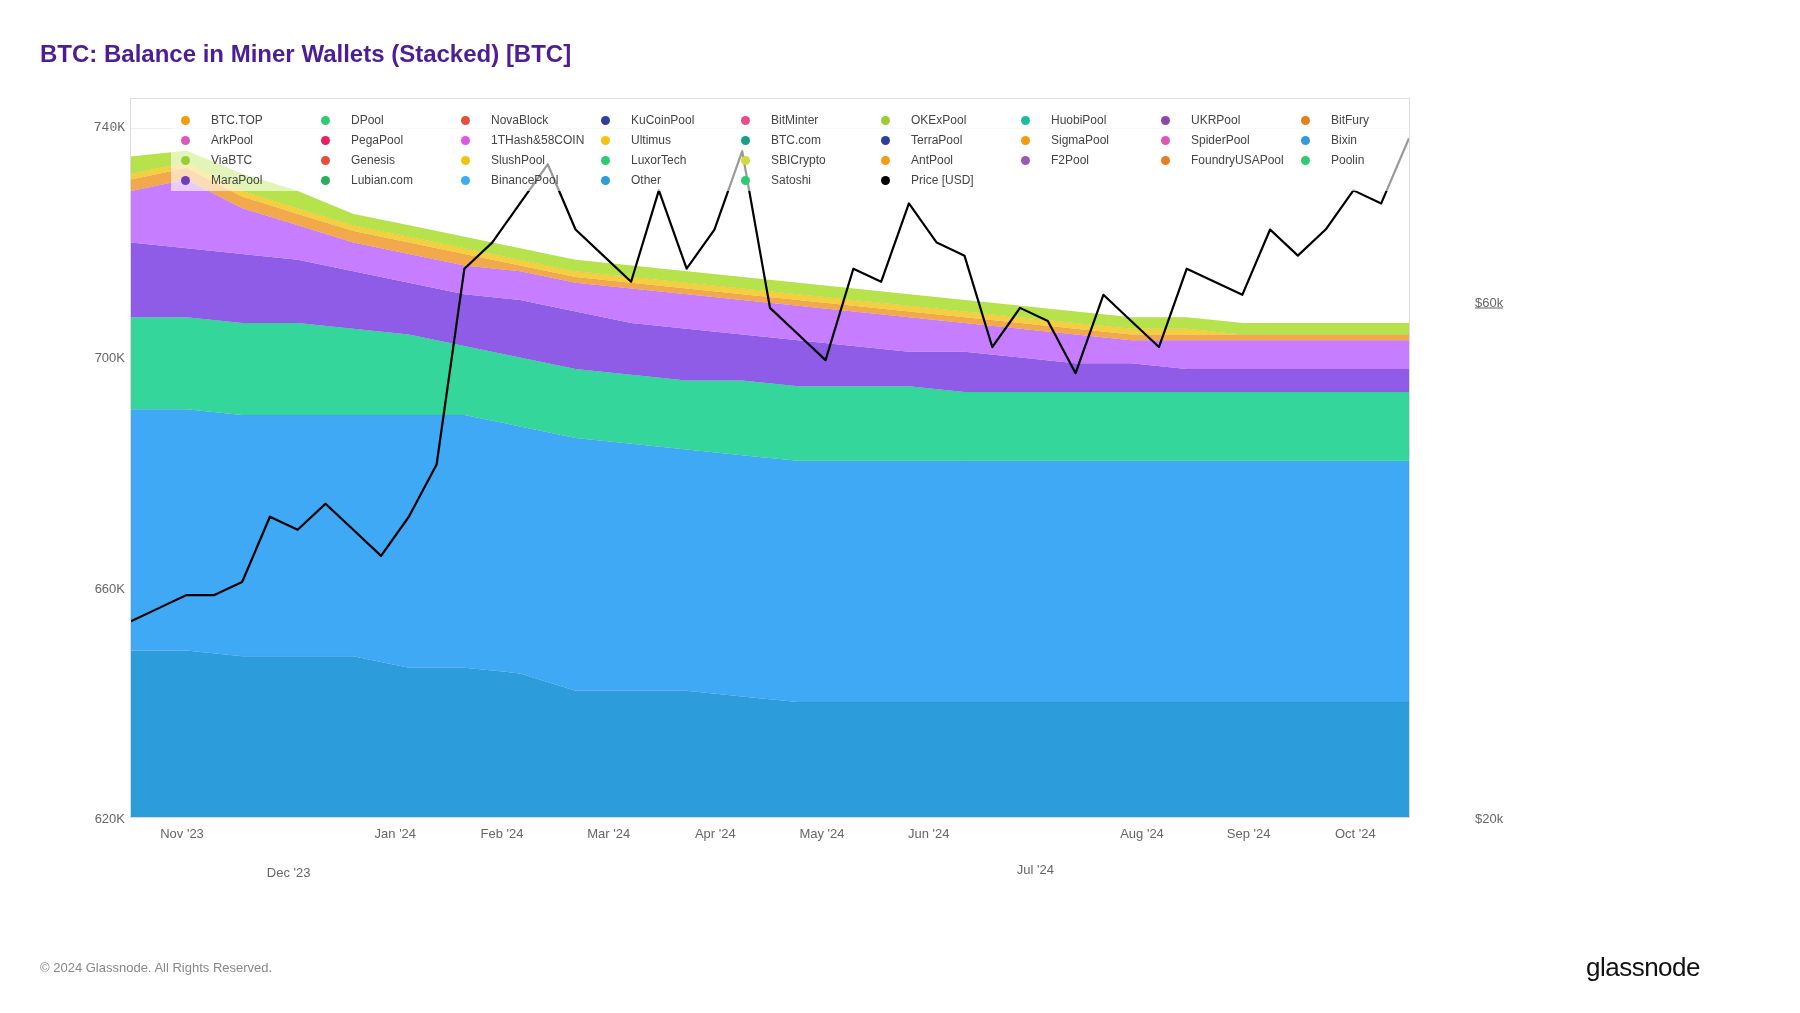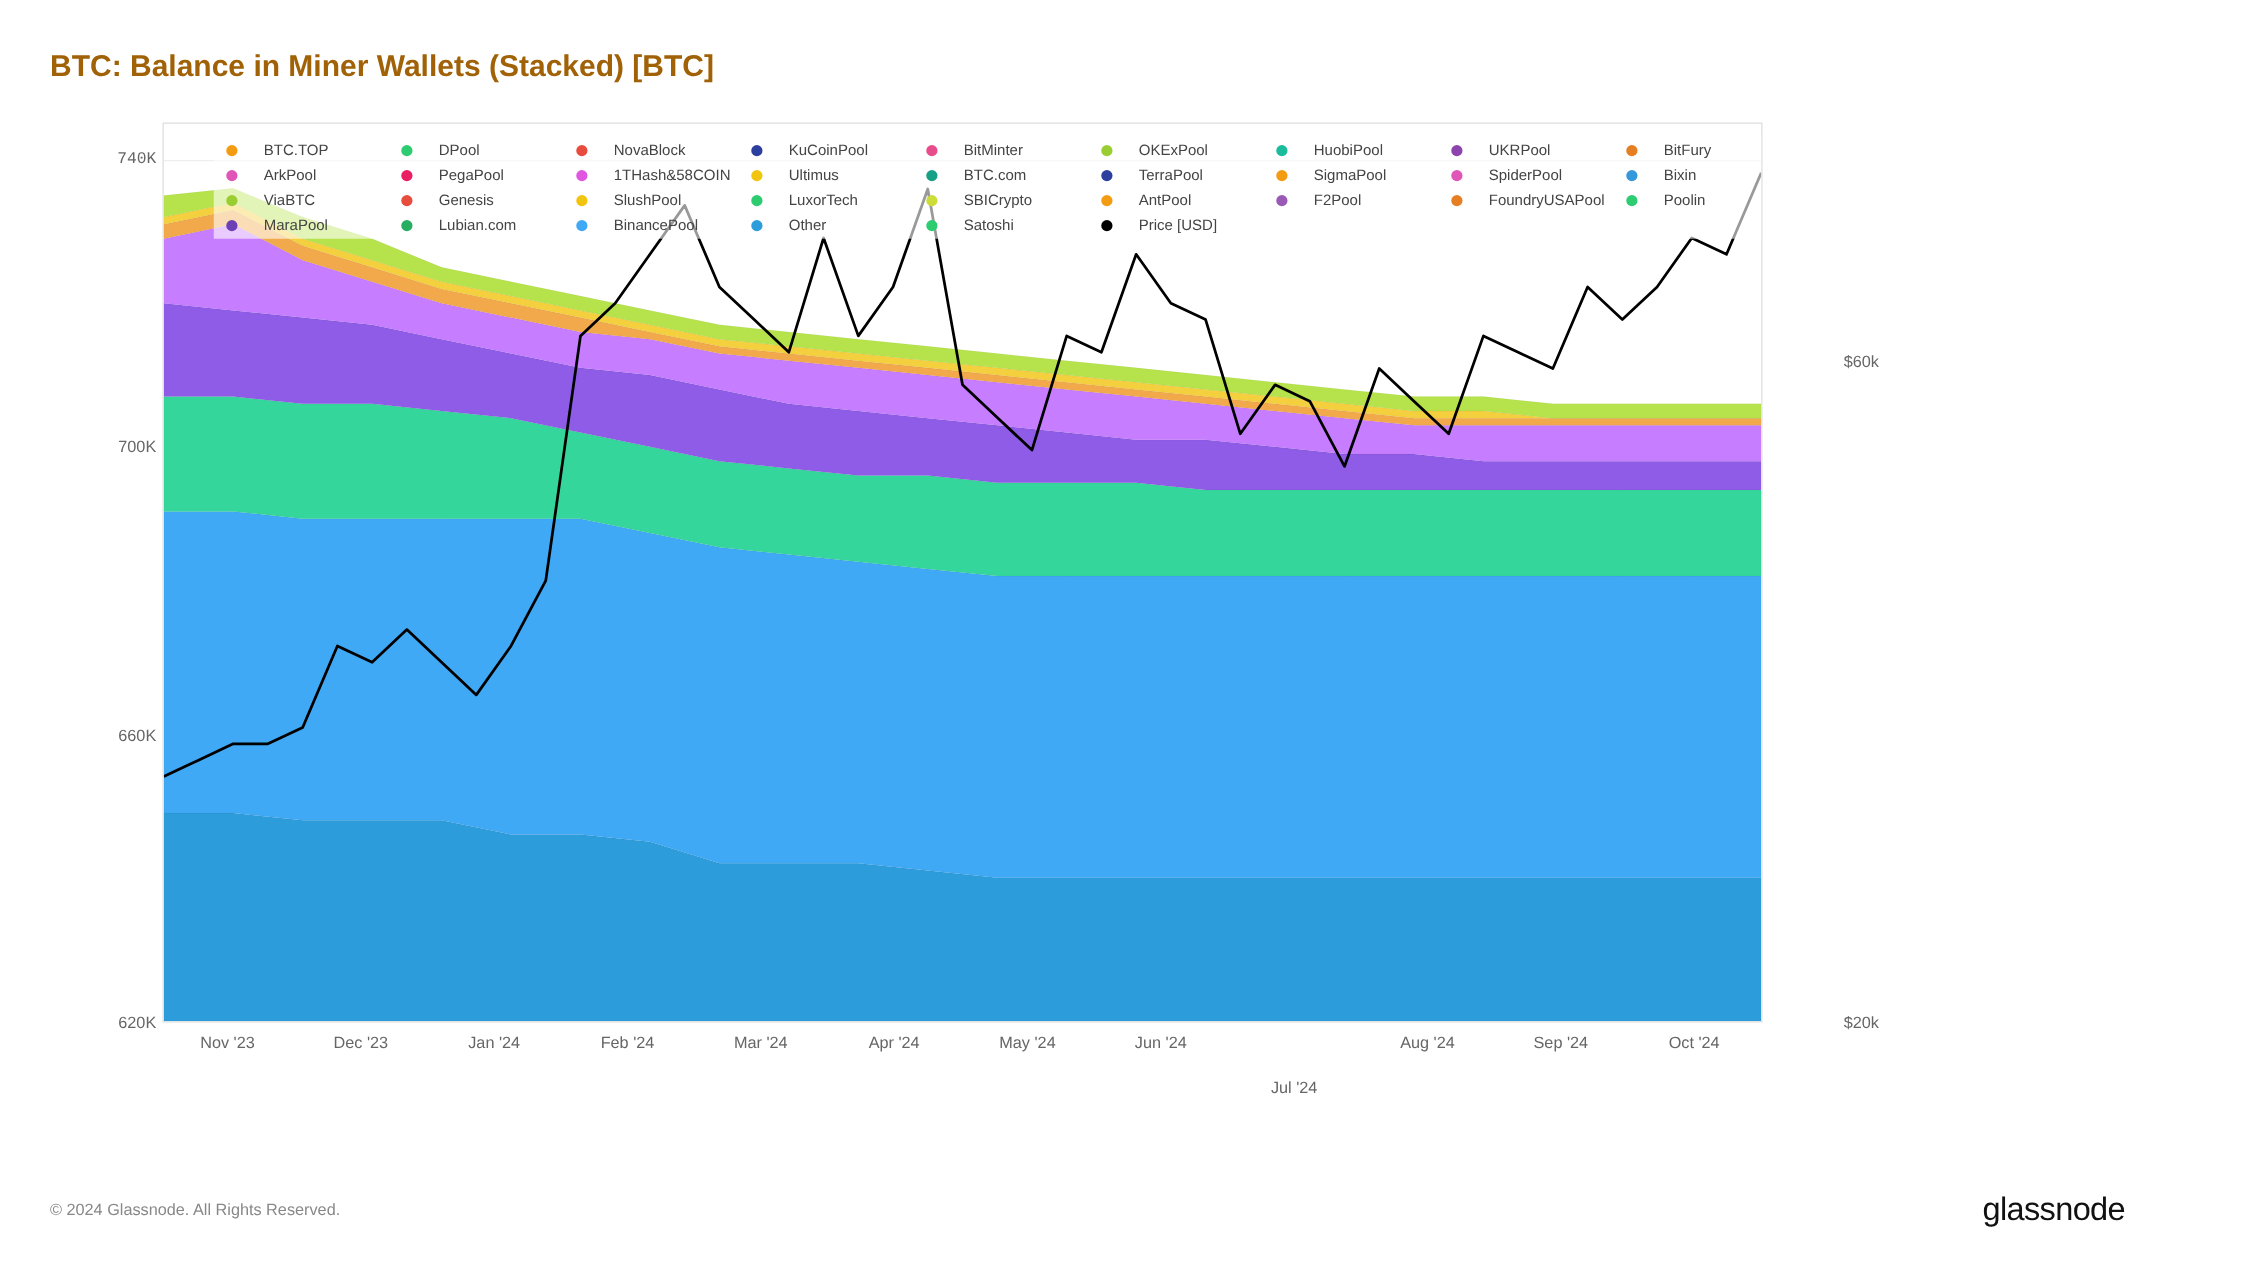--- a/index.html
+++ b/index.html
@@ -12,21 +12,21 @@
   position: relative;
 }
 .container {
   width: 1500px;
   padding-top: 40px;
   padding-left: 40px;
 }
 .title {
   font-size: 24px;
   font-weight: 600;
-  color: #a16207;
+  color: #4c1d95;
   margin-bottom: 30px;
 }
 .chart-wrap {
   position: relative;
   width: 1380px;
   height: 800px;
   margin-left: 50px;
 }
 .plot-area {
   position: absolute;
@@ -140,21 +140,21 @@
 
     <div class="y-axis-left">
         <div class="tick" style="top: 720px;">620K</div>
         <div class="tick" style="top: 489.6px;">660K</div>
         <div class="tick" style="top: 259.2px;">700K</div>
         <div class="tick" style="top: 28.8px; font-family: Liberation Mono, monospace;">740K</div>
       </div>
 
     <div class="y-axis-right">
         <div class="tick" style="top: 720px;">$20k</div>
-        <div class="tick" style="top: 191px;">$60k</div>
+        <div class="tick" style="top: 204px; text-decoration: underline;">$60k</div>
       </div>
 
     <div class="plot-area">
         <div class="gridline-h" style="top: 28.8px;"></div>
         <div class="gridline-h" style="top: 259.2px;"></div>
         <div class="gridline-h" style="top: 489.6px;"></div>
       <svg class="stack" viewBox="0 0 1280 720" preserveAspectRatio="none">
           <path d="M 0 720 L 55.65217391304348 720 L 111.30434782608695 720 L 166.95652173913044 720 L 222.6086956521739 720 L 278.2608695652174 720 L 333.9130434782609 720 L 389.5652173913044 720 L 445.2173913043478 720 L 500.8695652173913 720 L 556.5217391304348 720 L 612.1739130434783 720 L 667.8260869565217 720 L 723.4782608695651 720 L 779.1304347826087 720 L 834.7826086956522 720 L 890.4347826086956 720 L 946.086956521739 720 L 1001.7391304347826 720 L 1057.391304347826 720 L 1113.0434782608695 720 L 1168.695652173913 720 L 1224.3478260869565 720 L 1280 720 L 1280 604.8 L 1224.3478260869565 604.8 L 1168.695652173913 604.8 L 1113.0434782608695 604.8 L 1057.391304347826 604.8 L 1001.7391304347826 604.8 L 946.086956521739 604.8 L 890.4347826086956 604.8 L 834.7826086956522 604.8 L 779.1304347826087 604.8 L 723.4782608695651 604.8 L 667.8260869565217 604.8 L 612.1739130434783 599.04 L 556.5217391304348 593.28 L 500.8695652173913 593.28 L 445.2173913043478 593.28 L 389.5652173913044 576 L 333.9130434782609 570.24 L 278.2608695652174 570.24 L 222.6086956521739 558.72 L 166.95652173913044 558.72 L 111.30434782608695 558.72 L 55.65217391304348 552.96 L 0 552.96 Z" fill="#2d9cdb" stroke="rgba(0,0,0,0.05)" stroke-width="0.5"></path>
           <path d="M 0 552.96 L 55.65217391304348 552.96 L 111.30434782608695 558.72 L 166.95652173913044 558.72 L 222.6086956521739 558.72 L 278.2608695652174 570.24 L 333.9130434782609 570.24 L 389.5652173913044 576 L 445.2173913043478 593.28 L 500.8695652173913 593.28 L 556.5217391304348 593.28 L 612.1739130434783 599.04 L 667.8260869565217 604.8 L 723.4782608695651 604.8 L 779.1304347826087 604.8 L 834.7826086956522 604.8 L 890.4347826086956 604.8 L 946.086956521739 604.8 L 1001.7391304347826 604.8 L 1057.391304347826 604.8 L 1113.0434782608695 604.8 L 1168.695652173913 604.8 L 1224.3478260869565 604.8 L 1280 604.8 L 1280 362.88 L 1224.3478260869565 362.88 L 1168.695652173913 362.88 L 1113.0434782608695 362.88 L 1057.391304347826 362.88 L 1001.7391304347826 362.88 L 946.086956521739 362.88 L 890.4347826086956 362.88 L 834.7826086956522 362.88 L 779.1304347826087 362.88 L 723.4782608695651 362.88 L 667.8260869565217 362.88 L 612.1739130434783 357.12 L 556.5217391304348 351.36 L 500.8695652173913 345.59999999999997 L 445.2173913043478 339.84 L 389.5652173913044 328.32 L 333.9130434782609 316.79999999999995 L 278.2608695652174 316.79999999999995 L 222.6086956521739 316.79999999999995 L 166.95652173913044 316.79999999999995 L 111.30434782608695 316.79999999999995 L 55.65217391304348 311.04 L 0 311.04 Z" fill="#3fa9f5" stroke="rgba(0,0,0,0.05)" stroke-width="0.5"></path>
           <path d="M 0 311.04 L 55.65217391304348 311.04 L 111.30434782608695 316.79999999999995 L 166.95652173913044 316.79999999999995 L 222.6086956521739 316.79999999999995 L 278.2608695652174 316.79999999999995 L 333.9130434782609 316.79999999999995 L 389.5652173913044 328.32 L 445.2173913043478 339.84 L 500.8695652173913 345.59999999999997 L 556.5217391304348 351.36 L 612.1739130434783 357.12 L 667.8260869565217 362.88 L 723.4782608695651 362.88 L 779.1304347826087 362.88 L 834.7826086956522 362.88 L 890.4347826086956 362.88 L 946.086956521739 362.88 L 1001.7391304347826 362.88 L 1057.391304347826 362.88 L 1113.0434782608695 362.88 L 1168.695652173913 362.88 L 1224.3478260869565 362.88 L 1280 362.88 L 1280 293.76000000000005 L 1224.3478260869565 293.76000000000005 L 1168.695652173913 293.76000000000005 L 1113.0434782608695 293.76000000000005 L 1057.391304347826 293.76000000000005 L 1001.7391304347826 293.76000000000005 L 946.086956521739 293.76000000000005 L 890.4347826086956 293.76000000000005 L 834.7826086956522 293.76000000000005 L 779.1304347826087 288 L 723.4782608695651 288 L 667.8260869565217 288 L 612.1739130434783 282.24 L 556.5217391304348 282.24 L 500.8695652173913 276.48 L 445.2173913043478 270.72 L 389.5652173913044 259.2 L 333.9130434782609 247.68 L 278.2608695652174 236.15999999999997 L 222.6086956521739 230.39999999999998 L 166.95652173913044 224.64000000000004 L 111.30434782608695 224.64000000000004 L 55.65217391304348 218.88000000000005 L 0 218.88000000000005 Z" fill="#35d69b" stroke="rgba(0,0,0,0.05)" stroke-width="0.5"></path>
@@ -298,21 +298,21 @@
           </div>
           <div class="item">
             <span class="dot" style="background: rgb(0, 0, 0);"></span>
             <span>Price [USD]</span>
           </div>
         </div>
     </div>
 
     <div class="x-axis">
         <div class="tick" style="left: 52px;">Nov '23</div>
-        <div class="tick" style="left: 158.667px;">Dec '23</div>
+        <div class="tick" style="left: 158.667px; margin-top: 39px;">Dec '23</div>
         <div class="tick" style="left: 265.333px;">Jan '24</div>
         <div class="tick" style="left: 372px;">Feb '24</div>
         <div class="tick" style="left: 478.667px;">Mar '24</div>
         <div class="tick" style="left: 585.333px;">Apr '24</div>
         <div class="tick" style="left: 692px;">May '24</div>
         <div class="tick" style="left: 798.667px;">Jun '24</div>
         <div class="tick" style="left: 905.333px; margin-top: 36px;">Jul '24</div>
         <div class="tick" style="left: 1012px;">Aug '24</div>
         <div class="tick" style="left: 1118.67px;">Sep '24</div>
         <div class="tick" style="left: 1225.33px;">Oct '24</div>

